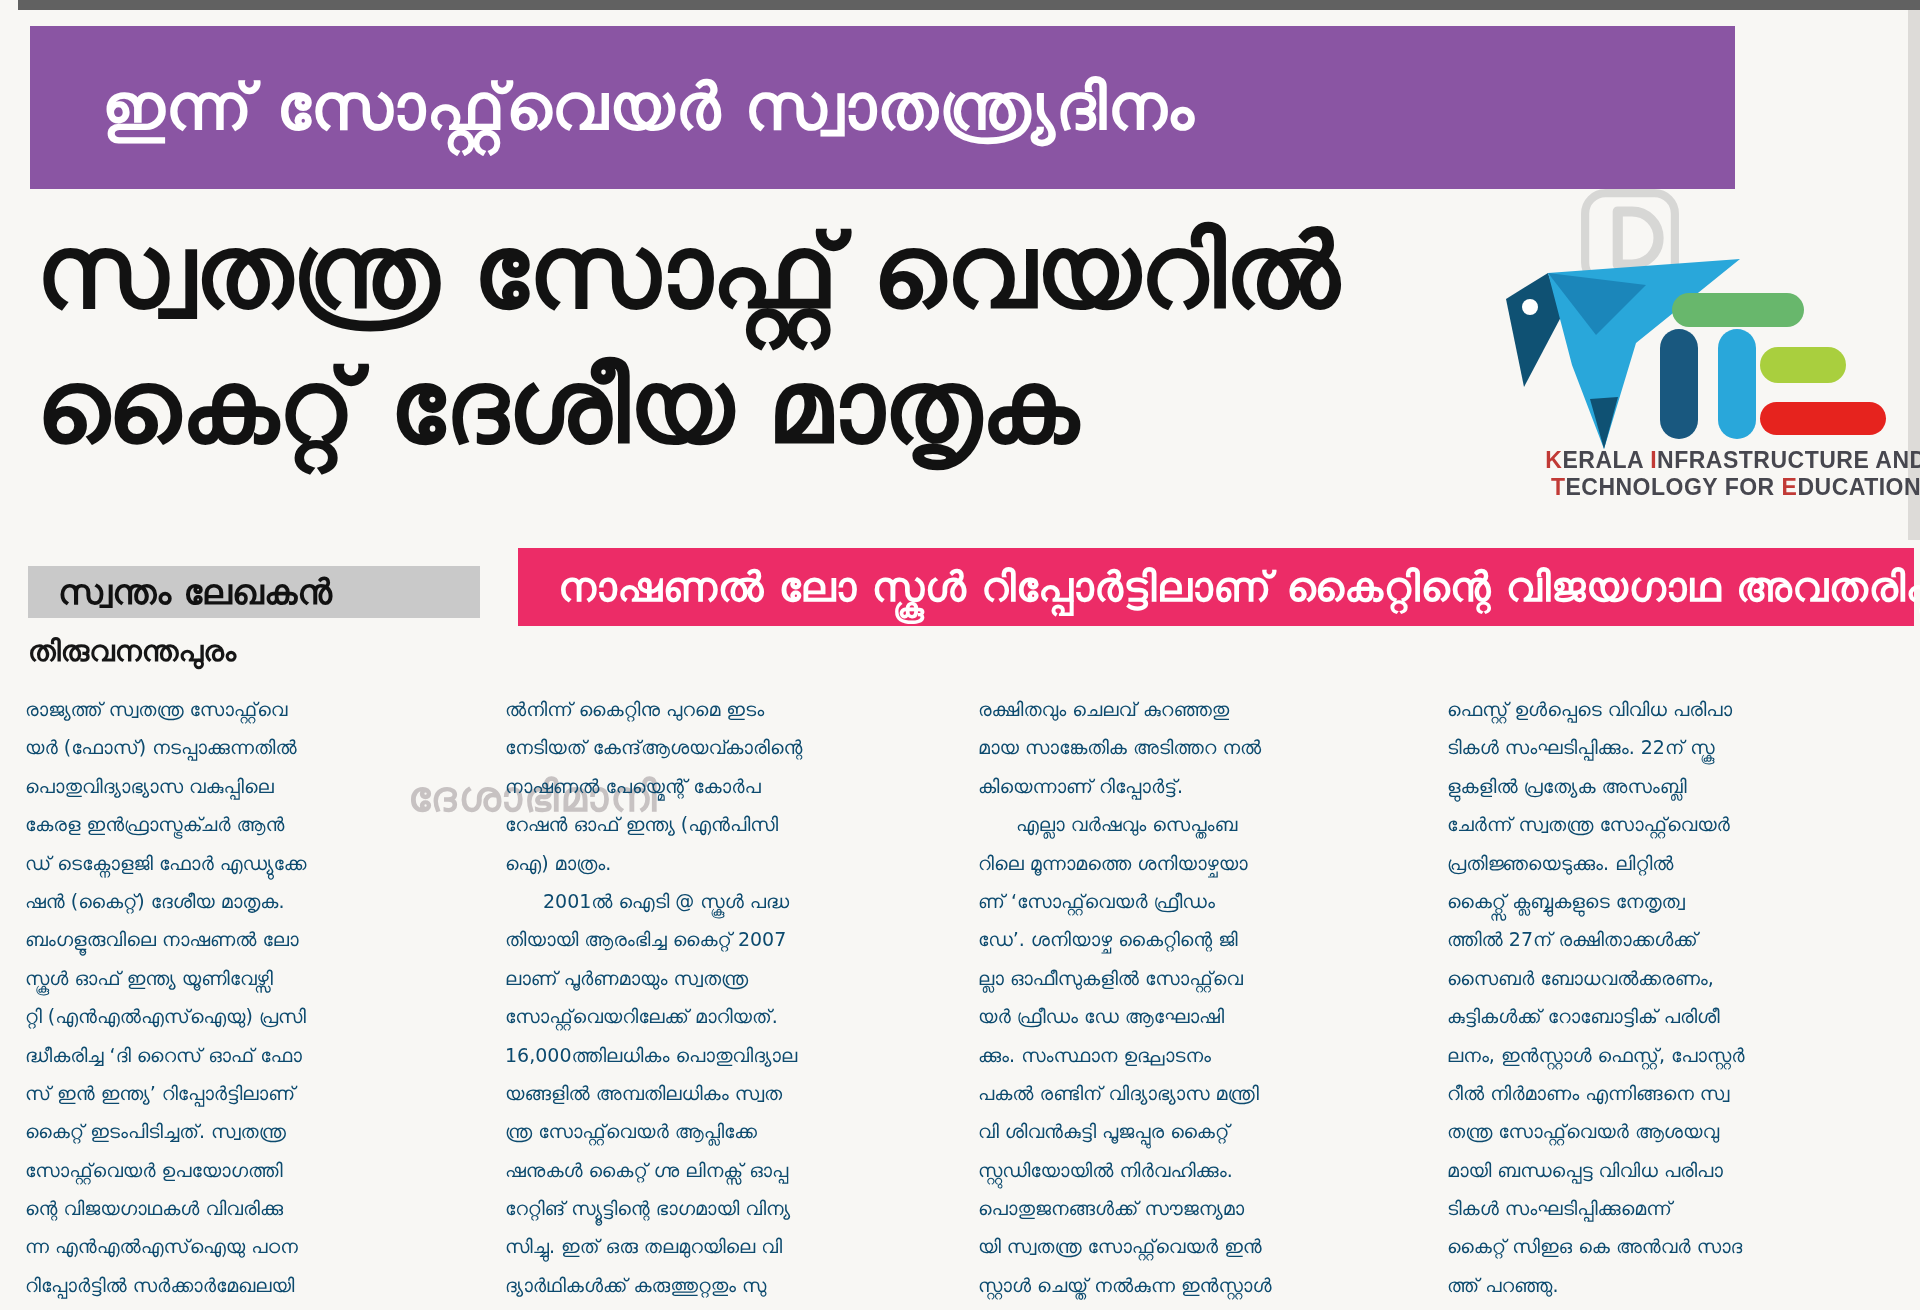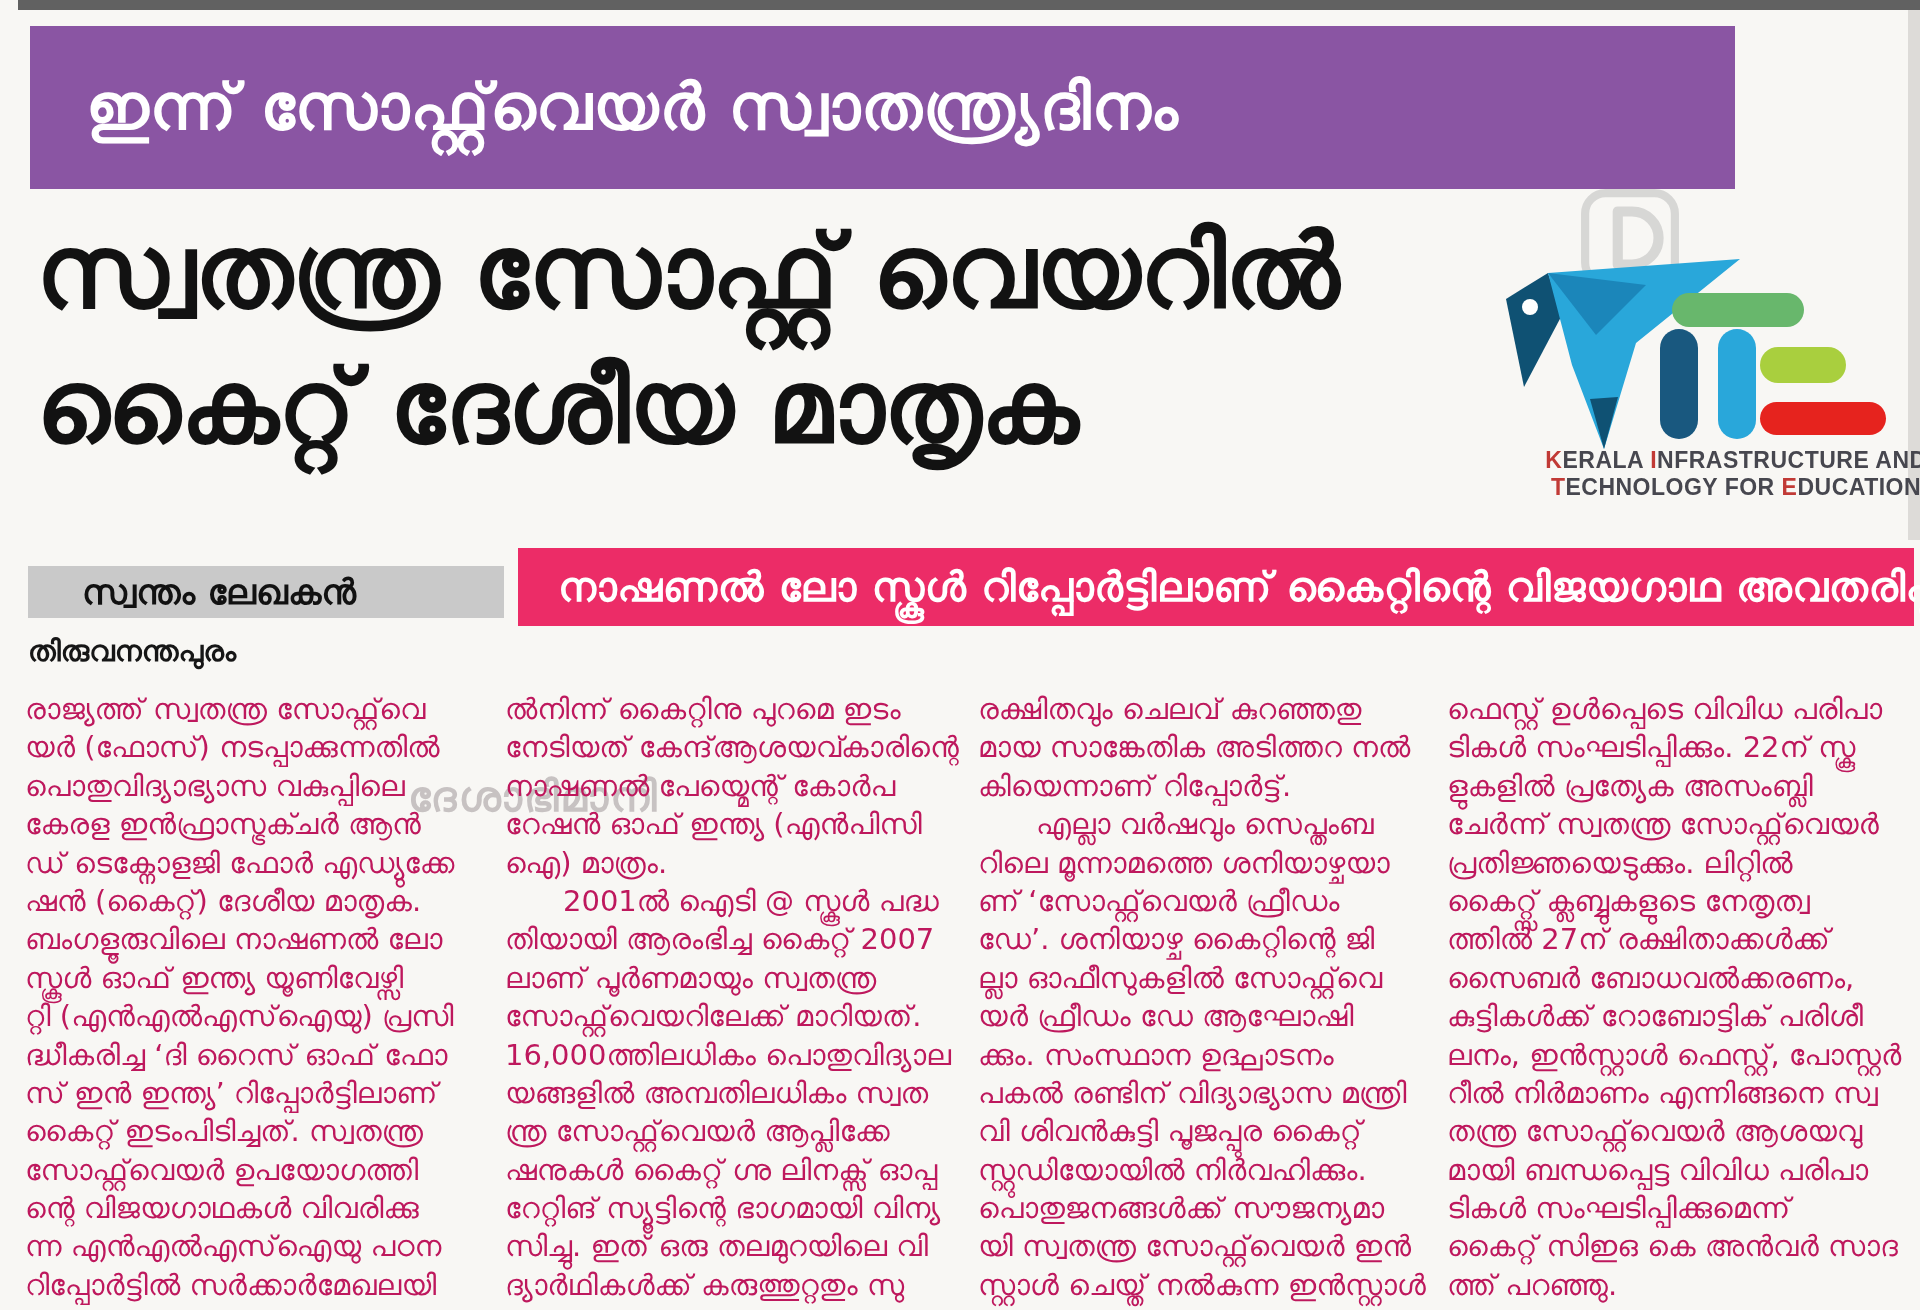--- a/index.html
+++ b/index.html
@@ -17,21 +17,21 @@
   .right-edge{left:1908px;top:10px;width:12px;height:530px;background:#dddbd8;}
 
   
   .kicker-banner{
     left:30px;top:26px;width:1705px;height:163px;
     background:var(--banner_purple,#8a55a3);
     display:flex;align-items:center;
   }
   .kicker-banner .kicker-text{
     color:#ffffff;font-weight:bold;font-size:64px;
-    padding-left:56px;white-space:nowrap;letter-spacing:1px;
+    padding-left:56px;white-space:nowrap;letter-spacing:1px;margin-left:16px;
   }
 
   
   .headline{
     left:28px;top:196px;width:1260px;margin:8px;
     font-size:103px;font-weight:bold;line-height:1.31;
     color:#121212;letter-spacing:-1px;
   }
   .headline .hl{display:block;white-space:nowrap;}
 
@@ -50,21 +50,21 @@
     font-family:"Liberation Sans",sans-serif;font-weight:bold;
     font-size:23px;line-height:27px;color:var(--caption_dark,#47474f);
     letter-spacing:.5px;white-space:nowrap;
   }
   .logo-caption .accent{color:var(--caption_red,#c13a36);}
 
   
   .byline-box{
     left:28px;top:566px;width:452px;height:52px;
     background:var(--byline_gray,#c9c9c9);
-    display:flex;align-items:center;padding-left:24px;
+    display:flex;align-items:center;
   }
   .byline-box span{font-size:35px;font-weight:bold;color:#111;padding-left:30px;white-space:nowrap;}
   .subhead-banner{
     left:518px;top:548px;width:1396px;height:78px;
     background:var(--subhead_pink,#ec2c67);
     display:flex;align-items:center;
   }
   .subhead-banner span{
     color:#fff;font-weight:bold;font-size:41px;
     padding-left:40px;white-space:nowrap;letter-spacing:.5px;
@@ -73,21 +73,21 @@
   .dateline{left:28px;top:634px;font-size:29px;font-weight:bold;white-space:nowrap;}
 
   
   .watermark{
     left:408px;top:772px;font-size:42px;font-weight:bold;
     color:var(--watermark_gray,#b3acae);opacity:.7;letter-spacing:2px;
     white-space:nowrap;pointer-events:none;
   }
 
   
-  .col{top:690px;height:620px;overflow:hidden;font-size:29px;line-height:38.4px;color:#be185d;}
+  .col{top:690px;height:620px;overflow:hidden;font-size:19px;line-height:38.4px;color:#0c4a6e;}
   .col .line{white-space:nowrap;height:38.4px;}
   .col1{left:25px;width:468px;}
   .col2{left:505px;width:462px;}
   .col3{left:978px;width:462px;}
   .col4{left:1447px;width:470px;}
 </style>
 </head>
 <body>
 
 <div class="page">

